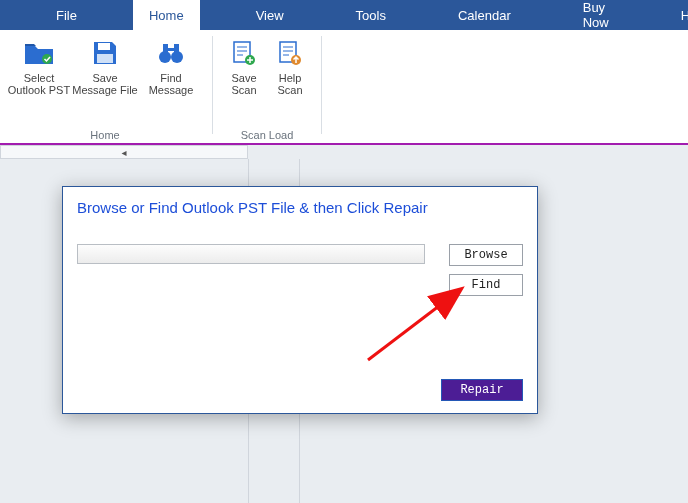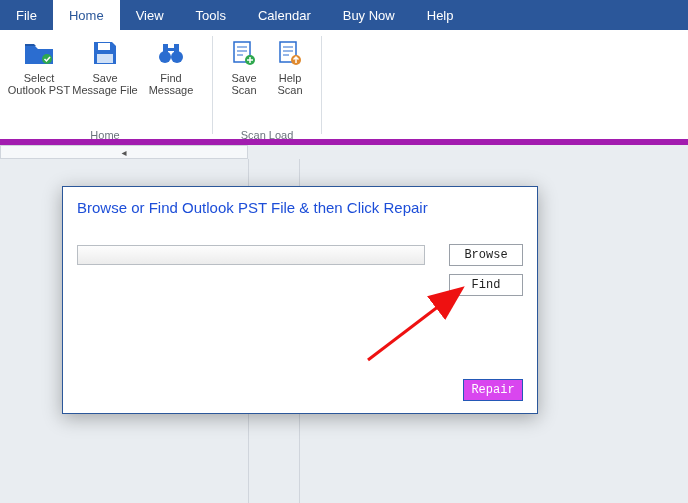--- a/index.html
+++ b/index.html
@@ -19,29 +19,30 @@
     display: flex;
     align-items: stretch;
   }
   .menubar .menu-item {
     color: #fff;
     padding: 0 16px;
     display: flex;
     align-items: center;
     cursor: pointer;
     font-size: 13px;
+    margin-left: 40px;
   }
   .menubar .menu-item.active {
     background: #fff;
     color: #2b579a;
   }
   
   .ribbon {
     background: #fff;
-    border-bottom: 6px solid #a21caf;
+    border-bottom: 2px solid #a21caf;
     height: 115px;
     display: flex;
     align-items: flex-start;
     padding-top: 6px;
   }
   .ribbon-group {
     display: flex;
     flex-direction: column;
     align-items: center;
     padding: 0 6px;
@@ -143,21 +144,20 @@
     padding: 12px 14px 10px 14px;
     position: relative;
   }
   .dialog-heading {
     font-size: 15px;
     color: #1d4ed8;
     margin-bottom: 28px;
   }
   .path-row {
     display: flex;
-    align-items: center;
     gap: 24px;
   }
   .path-input {
     flex: 1;
     height: 20px;
     border: 1px solid #b9bec4;
     background: linear-gradient(#fdfdfd,#ececec);
     padding: 0 4px;
     font-size: 12px;
   }
@@ -178,23 +178,23 @@
     margin-top: 8px;
     display: flex;
     justify-content: flex-end;
   }
   .repair-wrap {
     position: absolute;
     right: 14px;
     bottom: 12px;
   }
   .repair-btn {
-    width: 60px;
+    width: 82px;
     height: 22px;
-    background: #d946ef;
+    background: #4c1d95;
     border: 1px solid #2458b6;
     color: #fff;
     font-family: "Courier New", monospace;
     font-size: 12px;
     cursor: pointer;
     display: flex;
     align-items: center;
     justify-content: center;
   }
   

